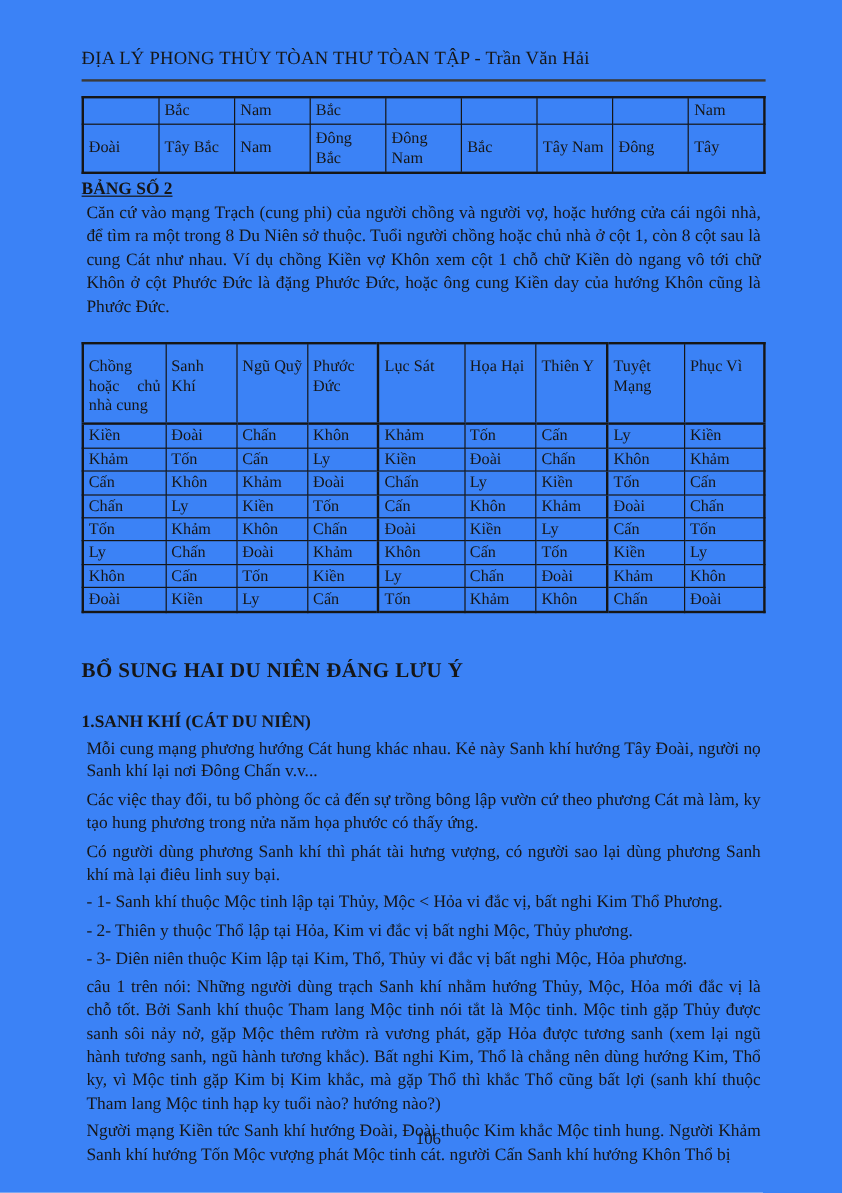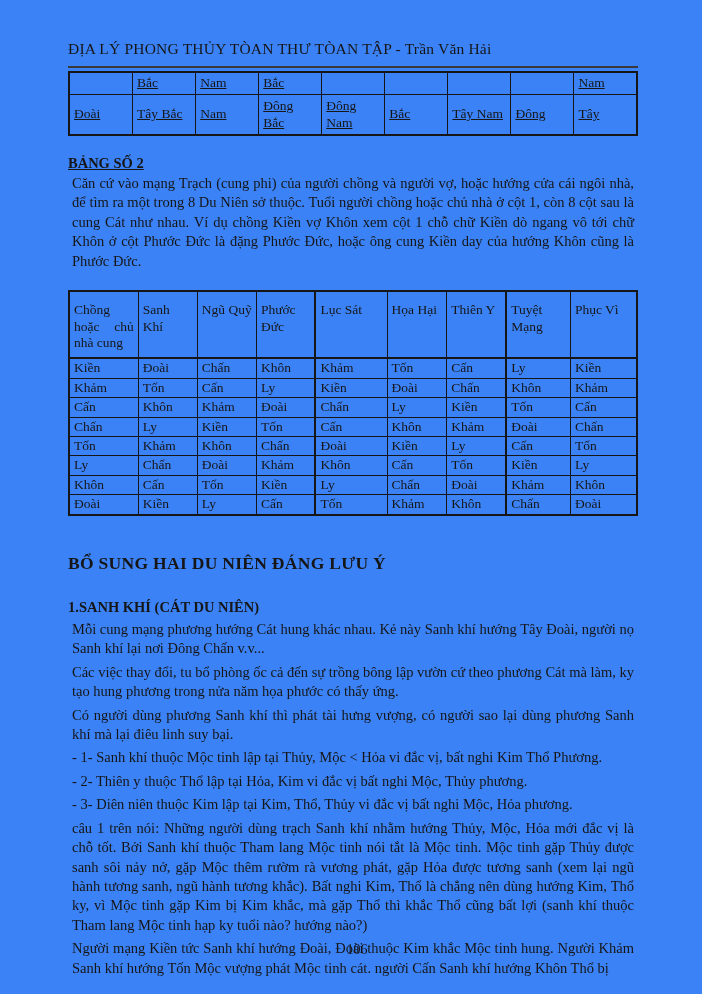--- a/index.html
+++ b/index.html
@@ -41,36 +41,36 @@
   }
   table.tbl td, table.tbl th {
     border: 1px solid #161616;
     padding: 1px 4px;
     font-weight: normal;
     text-align: left;
     vertical-align: middle;
     line-height: 1.22;
     overflow: hidden;
   }
-  .top-tbl { margin-top: 3px; text-decoration: underline; }
+  .top-tbl { margin-top: 12px; }
   .top-tbl tr:first-child td { height: 19px; vertical-align: middle; }
   .top-tbl tr:nth-child(2) td { height: 37px; }
   .du-tbl { margin-top: 19px; }
   .du-tbl thead th {
     height: 54px;
     vertical-align: top;
     padding-top: 10px;
     border-bottom-width: 2px;
   }
   .du-tbl thead th:first-child { text-align: justify; }
   .du-tbl th:nth-child(5), .du-tbl td:nth-child(5),
   .du-tbl th:nth-child(8), .du-tbl td:nth-child(8) { border-left-width: 2px; }
   .du-tbl tbody td { height: 16px; }
   .bang-heading {
-    margin-top: 19px;
+    margin-top: 5px;
     font-size: 14.5px;
     font-weight: bold;
     text-decoration: underline;
   }
   p, .body-text {
     margin: 4px;
     text-align: justify;
     font-size: 14.5px;
     line-height: 1.34;
   }

